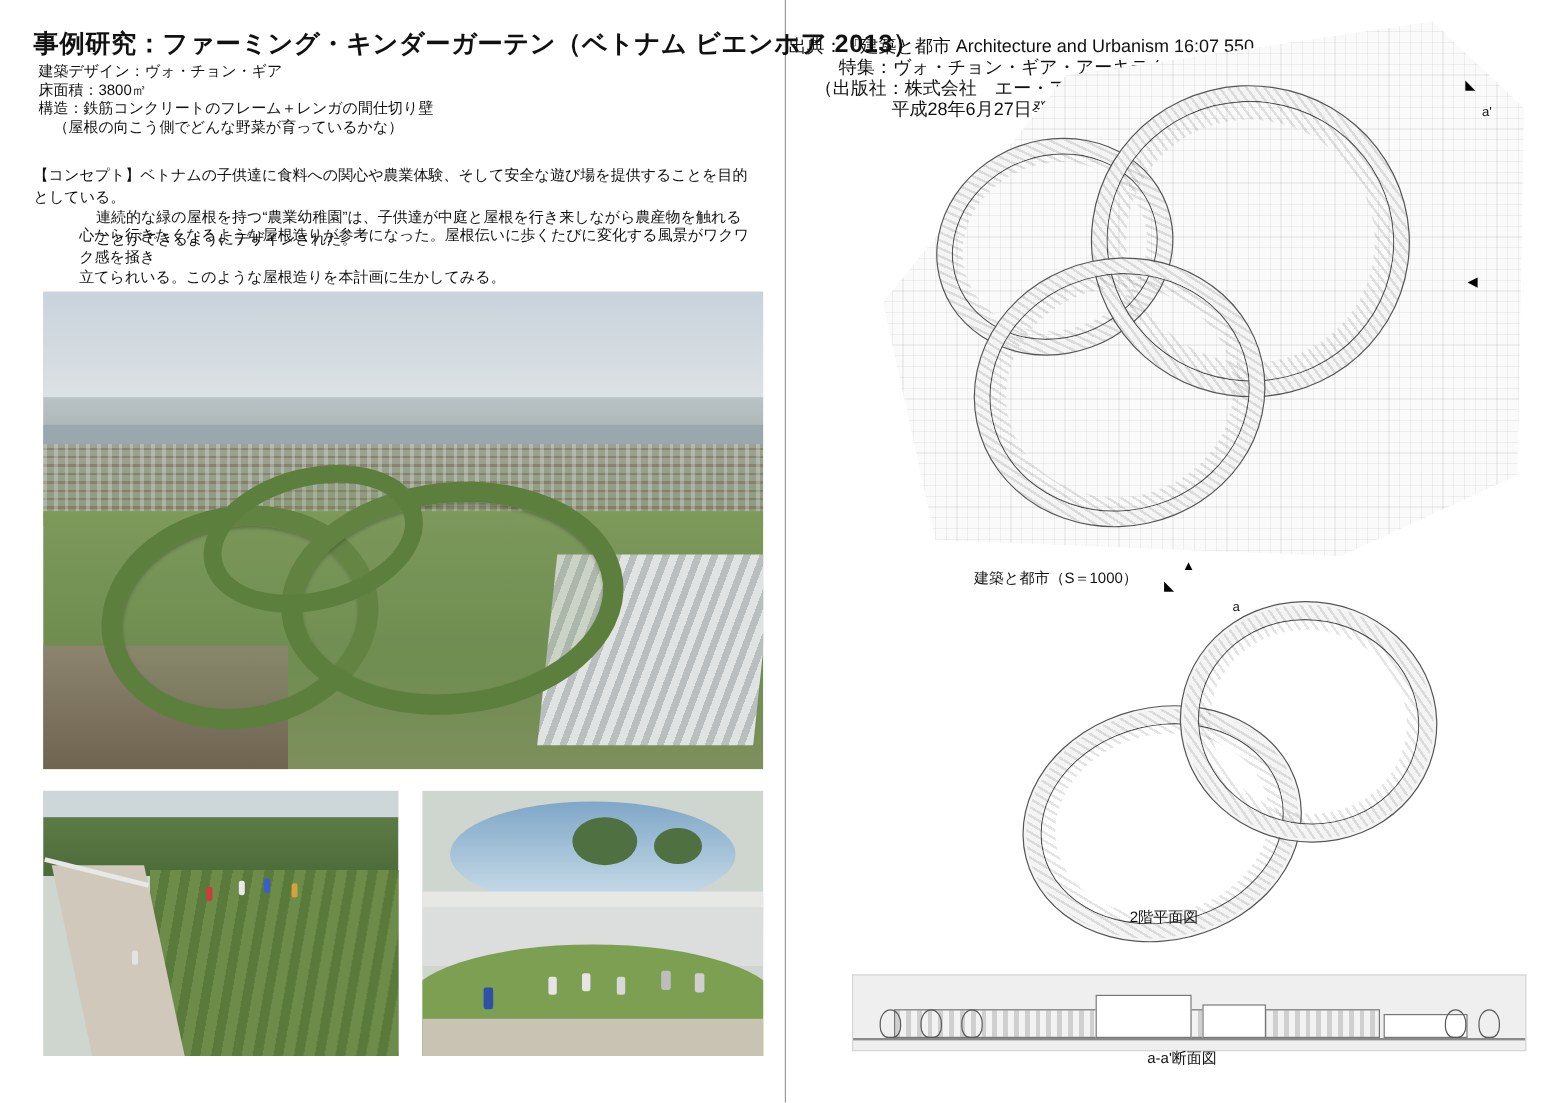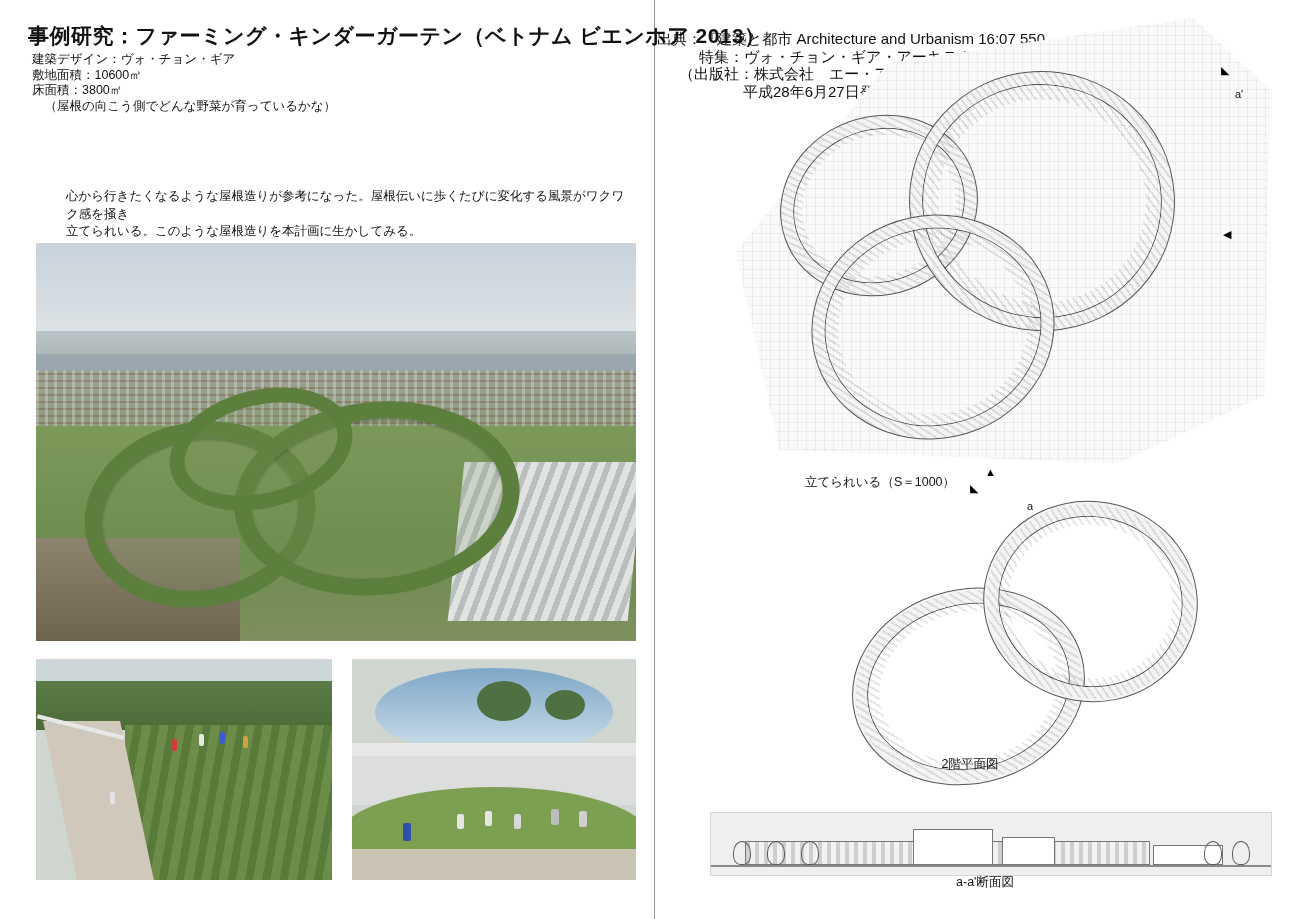--- a/index.html
+++ b/index.html
@@ -245,25 +245,30 @@
 <div class="page">
 
   <div class="divider"></div>
 
   <div class="left">
 
     <div class="title">事例研究：ファーミング・キンダーガーテン（ベトナム ビエンホア 2013）</div>
 
     <div class="spec-block">
       <div>建築デザイン：ヴォ・チョン・ギア</div>
-      <div>敷地面積：10600㎡</div>
       <div>床面積：3800㎡</div>
+      <div>構造：鉄筋コンクリートのフレーム＋レンガの間仕切り壁</div>
       <div>　（屋根の向こう側でどんな野菜が育っているかな）</div>
     </div>
 
+    <div class="para p-concept">
+      <span class="ind">【コンセプト】ベトナムの子供達に食料への関心や農業体験、そして安全な遊び場を提供することを目的としている。</span>
+      <span class="ind" style="padding-left:52px">連続的な緑の屋根を持つ“農業幼稚園”は、子供達が中庭と屋根を行き来しながら農産物を触れる</span>
+      <span class="ind" style="padding-left:52px">ことができるようにデザインされた。</span>
+    </div>
 
     <div class="para p-consider">
       <span class="ind" style="padding-left:38px">心から行きたくなるような屋根造りが参考になった。屋根伝いに歩くたびに変化する風景がワクワク感を掻き</span>
       <span class="ind" style="padding-left:38px">立てられいる。このような屋根造りを本計画に生かしてみる。</span>
     </div>
 
     <div class="photo photo-main">
       <div class="sky"></div>
       <div class="cityband"></div>
       <div class="river"></div>
@@ -321,21 +326,21 @@
         <div class="ring r3"></div>
         <div class="ring r2"></div>
         <div class="ring r1"></div>
       </div>
     </div>
 
     <div class="arrow-mark" style="left:566px; top:64px;">◣</div>
     <div class="lbl" style="left:580px; top:88px;">a'</div>
     <div class="arrow-mark" style="left:568px; top:228px;">◀</div>
 
-    <div class="cap cap-plan1">立てられいる（S＝1000）</div>
+    <div class="cap cap-plan1">建築と都市（S＝1000）</div>
 
     <div class="arrow-mark" style="left:330px; top:466px;">▲</div>
     <div class="arrow-mark" style="left:315px; top:482px;">◣</div>
     <div class="lbl" style="left:372px; top:500px;">a</div>
 
     <div class="dwg dwg2 f2">
       <div class="ring f2-r1"></div>
       <div class="ring f2-r2"></div>
     </div>
 

